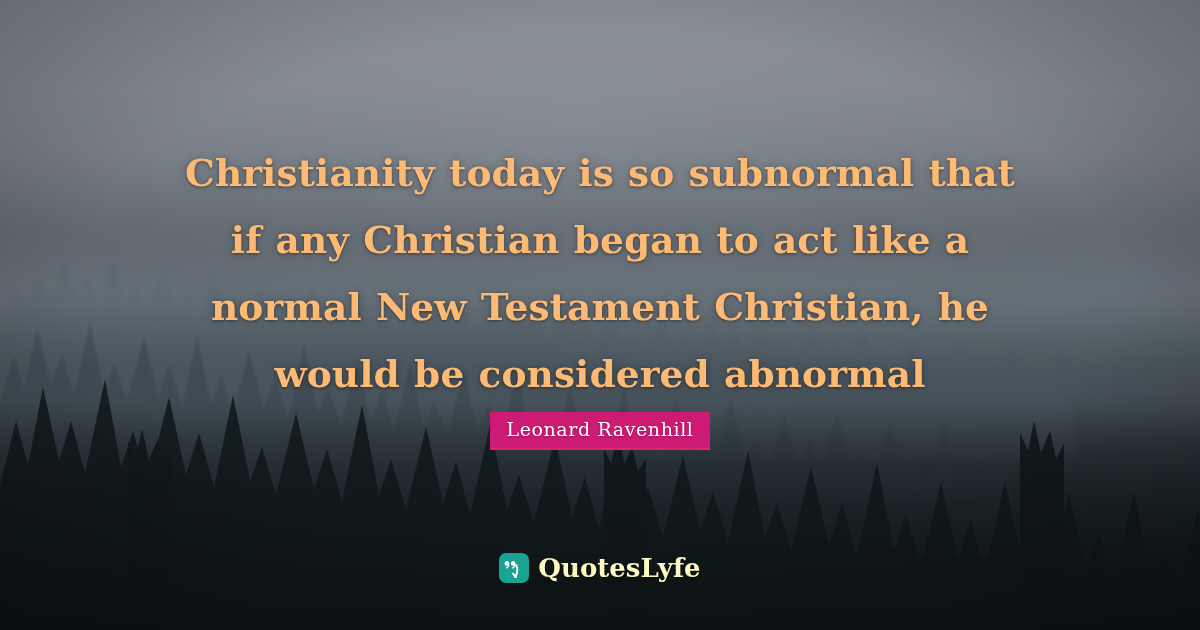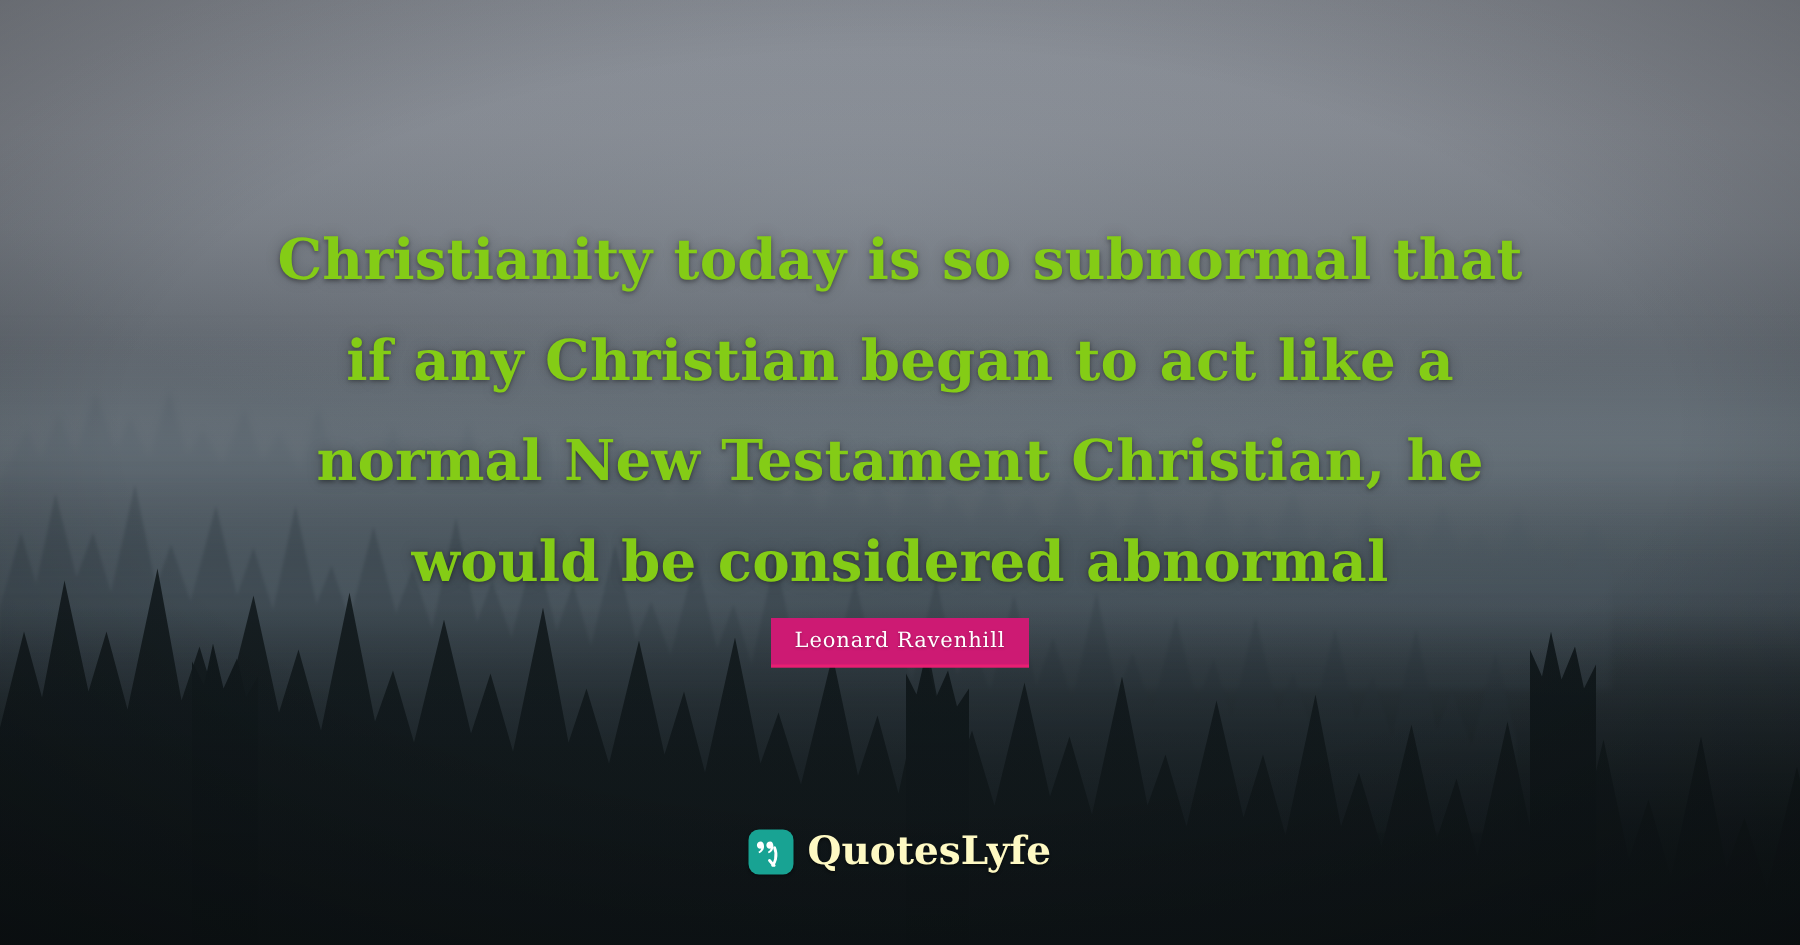--- a/index.html
+++ b/index.html
@@ -113,39 +113,39 @@
     left:170px;
     top:140px;
     text-align:center;
   }
 
   .quote-text {
     font-family:"DejaVu Serif", "Liberation Serif", serif;
     font-weight:700;
     font-size:37.5px;
     line-height:67px;
-    color:#84cc16;
+    color:#fdba74;
     letter-spacing:.1px;
     text-shadow:0 1px 3px rgba(0,0,0,.38), 0 0 10px rgba(0,0,0,.20);
     word-spacing:1px;
   }
 
   .author-wrap {
     position:absolute;
     left:0; right:0;
     top:412px;
     display:flex;
     justify-content:center;
   }
   .author-badge {
     background:#cd1a73;
     color:#ffffff;
     font-family:"DejaVu Serif", "Liberation Serif", serif;
     font-weight:400;
-    font-size:14px;
+    font-size:19px;
     line-height:1;
     padding:8px 16px 9px;
     letter-spacing:.6px;
     border-bottom:2px solid #e81f73;
     text-shadow:0 1px 2px rgba(0,0,0,.25);
     white-space:nowrap;
   }
 
   
   .brand {

